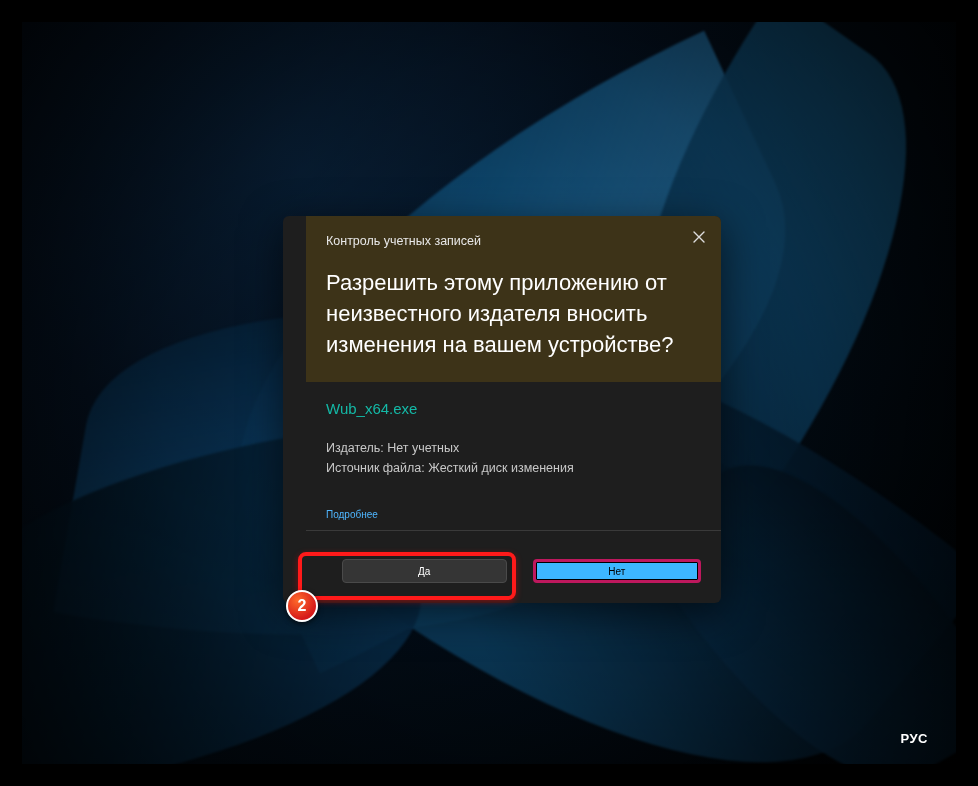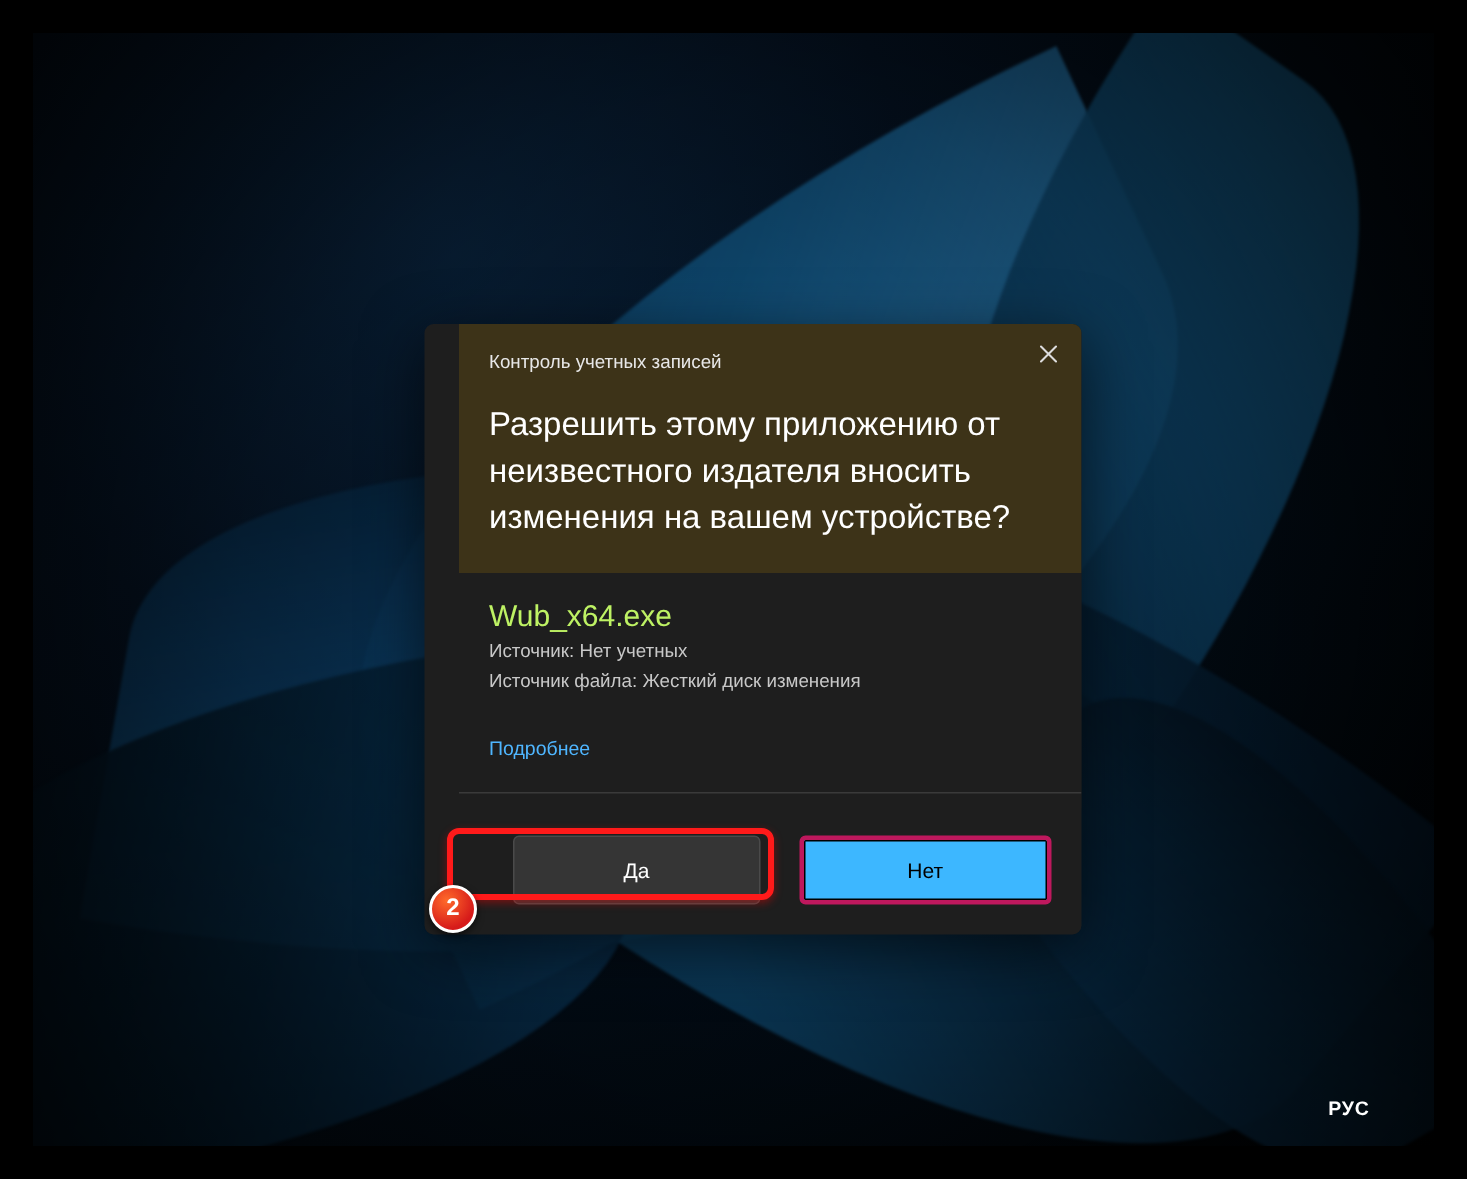--- a/index.html
+++ b/index.html
@@ -102,52 +102,52 @@
     font-size: 22px;
     line-height: 1.4;
     color: #fff;
     font-weight: 400;
   }
   .uac-body {
     padding: 18px 20px 10px;
     background: #1e1e1e;
   }
   .uac-app {
-    font-size: 20px;
-    color: #bef264;
-    margin-bottom: 2px;
+    font-size: 15px;
+    color: #14b8a6;
+    margin-bottom: 22px;
   }
   .uac-meta {
     font-size: 12.5px;
     color: #c8c8c8;
     line-height: 1.55;
     margin-bottom: 26px;
   }
   .uac-more {
-    font-size: 13px;
+    font-size: 10px;
     color: #4fb6ff;
     cursor: pointer;
     display: inline-block;
-    margin-bottom: 22px;
+    margin-bottom: 10px;
   }
   .uac-divider {
     height: 1px;
     background: #3a3a3a;
     margin: 0 -20px;
   }
   .uac-buttons {
     display: flex;
     gap: 10px;
     padding: 18px 20px 20px;
   }
   .btn {
     flex: 1;
-    height: 46px;
+    height: 24px;
     border-radius: 4px;
-    font-size: 14px;
+    font-size: 10px;
     display: flex;
     align-items: center;
     justify-content: center;
     cursor: pointer;
     border: 1px solid transparent;
     margin-left: 16px;
   }
   .btn-yes {
     background: #353535;
     color: #fff;
@@ -180,21 +180,21 @@
     font-size: 16px;
     display: flex;
     align-items: center;
     justify-content: center;
     box-shadow: 0 2px 5px rgba(0,0,0,0.6);
     z-index: 60;
   }
 
   .lang-indicator {
     position: absolute;
-    right: 43px;
+    right: 28px;
     bottom: 18px;
     color: #fff;
     font-size: 13px;
     font-weight: 700;
     letter-spacing: 0.5px;
   }
 </style>
 </head>
 <body>
 
@@ -217,21 +217,21 @@
           <svg width="12" height="12" viewBox="0 0 12 12">
               <path d="M1 1 L11 11 M11 1 L1 11" stroke="#ddd" stroke-width="1.4" stroke-linecap="round"></path>
             </svg>
         </span>
       </div>
       <div class="uac-question">Разрешить этому приложению от неизвестного издателя вносить изменения на вашем устройстве?</div>
     </div>
     <div class="uac-body">
       <div class="uac-app">Wub_x64.exe</div>
       <div class="uac-meta">
-        <span>Источник:</span>
+        <span>Издатель:</span>
         <span>Нет учетных</span><br>
         <span>Источник файла:</span>
         <span>Жесткий диск изменения</span>
       </div>
       <div class="uac-more">Подробнее</div>
       <div class="uac-divider"></div>
     </div>
     <div class="uac-buttons">
       <div class="btn btn-yes">Да</div>
       <div class="btn btn-no">Нет</div>

